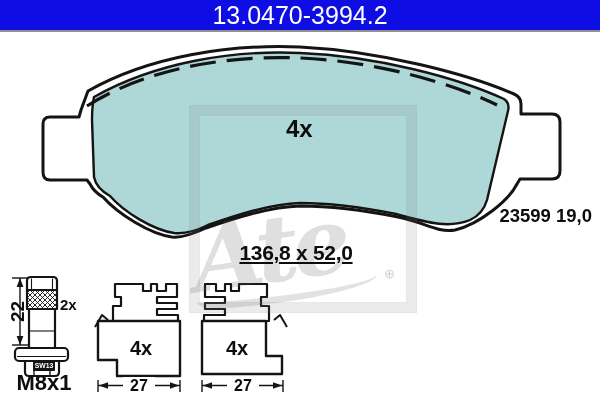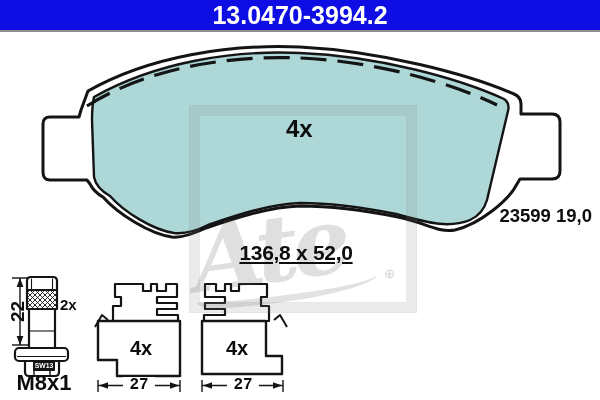--- a/index.html
+++ b/index.html
@@ -1,21 +1,21 @@
 <!DOCTYPE html>
 <html><head>
 <meta charset="utf-8">
 <style>
   html,body{margin:0;padding:0;background:#fff;}
   .stage{position:relative;width:600px;height:400px;overflow:hidden;background:#fff;
          font-family:"Liberation Sans",sans-serif;}
   
   .header{position:absolute;left:0;top:0;width:600px;height:30px;background:#0d0de4;
           display:flex;align-items:center;justify-content:center;gap:34px;}
-  .header .pn{color:#fff;font-weight:bold;font-size:25px;letter-spacing:0;}
+  .header .pn{color:#fff;font-weight:normal;font-size:25px;letter-spacing:0;}
   .header-divider{position:absolute;left:0;top:30px;width:600px;height:2px;background:#8f8f8f;}
   
   .draw{position:absolute;left:0;top:0;width:600px;height:400px;}
   
   .watermark{position:absolute;left:190px;top:106px;width:226px;height:206px;pointer-events:none;}
   .wm-band{position:absolute;inset:0;border:9px solid rgba(120,120,120,0.15);}
   .wm-outline-outer{position:absolute;inset:-1px;border:1.5px solid rgba(110,110,110,0.18);}
   .wm-outline-inner{position:absolute;inset:9px;border:1.5px solid rgba(110,110,110,0.16);}
   .wm-logo{position:absolute;left:2px;top:98px;font-family:"DejaVu Serif",serif;font-style:italic;
            font-weight:bold;font-size:92px;line-height:1;color:rgba(95,95,95,0.20);
@@ -29,21 +29,21 @@
   .pad-qty{left:286px;top:116px;font-size:24px;}
   .pad-dims{left:229px;top:241px;width:134px;text-align:center;font-size:21px;letter-spacing:-0.3px;text-decoration:underline;}
   .pad-wva{left:498px;top:206px;width:94px;text-align:right;font-size:18.5px;}
   .bolt-qty{left:60px;top:297px;font-size:15px;}
   .bolt-len{left:-3px;top:301px;width:42px;text-align:center;font-size:19px;transform:rotate(-90deg);}
   .bolt-thread{left:15px;top:371px;width:58px;text-align:center;font-size:22px;}
   .bolt-sw{left:33px;top:361px;width:22px;height:9.5px;background:#141414;color:#fff;
            font-size:6.8px;line-height:9.5px;text-align:center;font-weight:bold;border-radius:1px;}
   .clipL-qty{left:121px;top:337px;width:40px;text-align:center;font-size:20px;}
   .clipR-qty{left:217px;top:337px;width:40px;text-align:center;font-size:20px;}
-  .dim27{top:377px;width:32px;text-align:center;font-size:16px;background:#fff;font-family:Liberation Mono, monospace;}
+  .dim27{top:377px;width:32px;text-align:center;font-size:16px;background:#fff;}
   .clipL-w{left:123px;}
   .clipR-w{left:227px;}
 </style>
 </head>
 <body>
 
 <div class="stage">
 
   <div class="header">
     <span class="pn">13.0470-3994.2</span>

